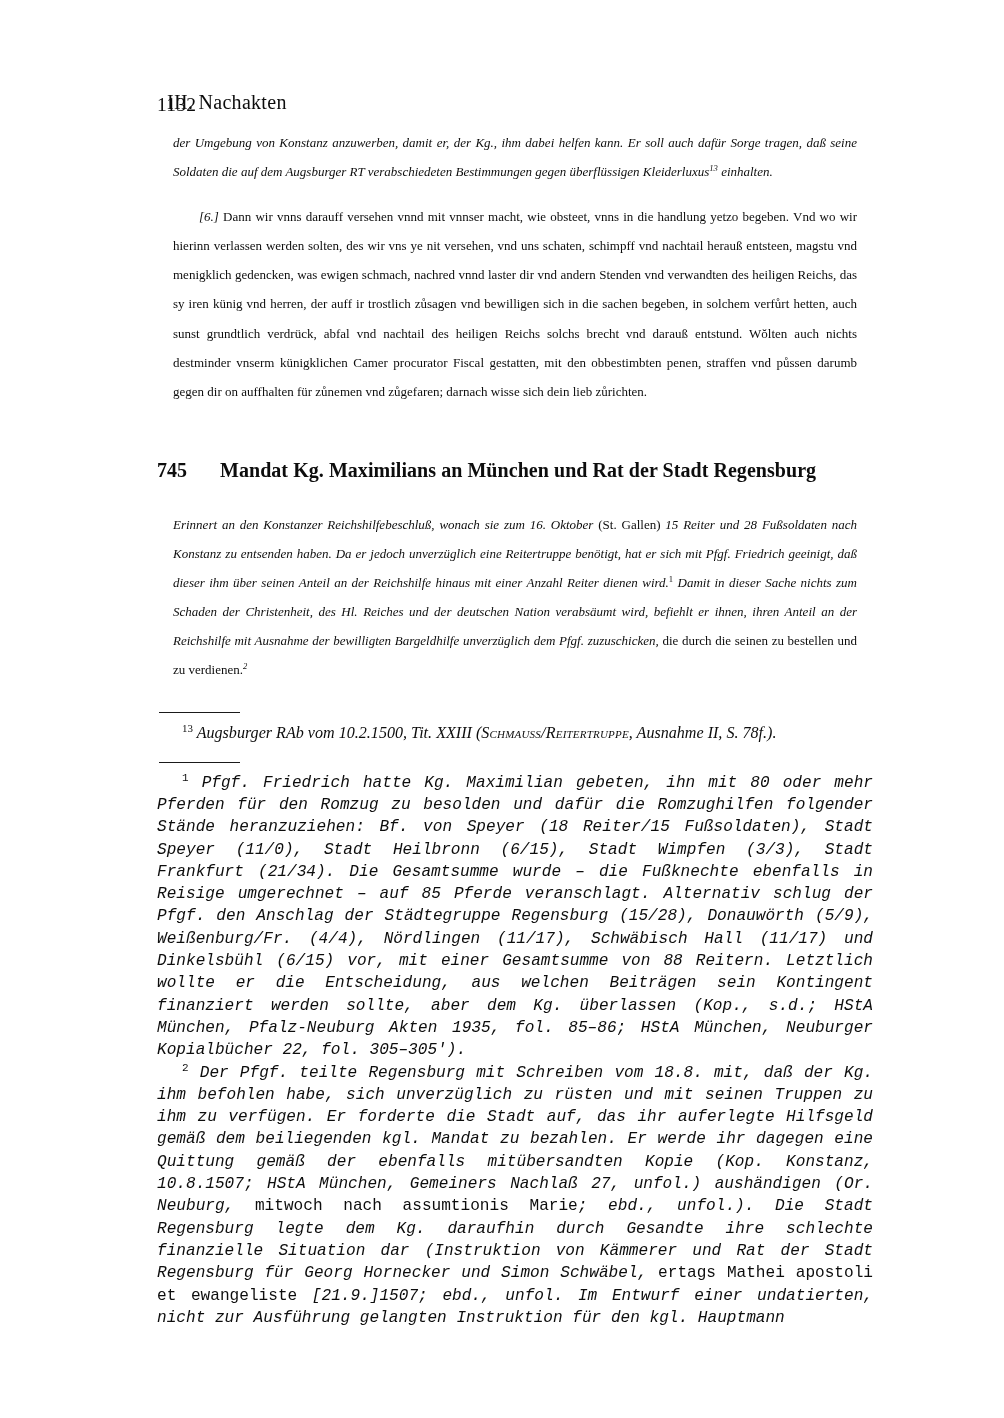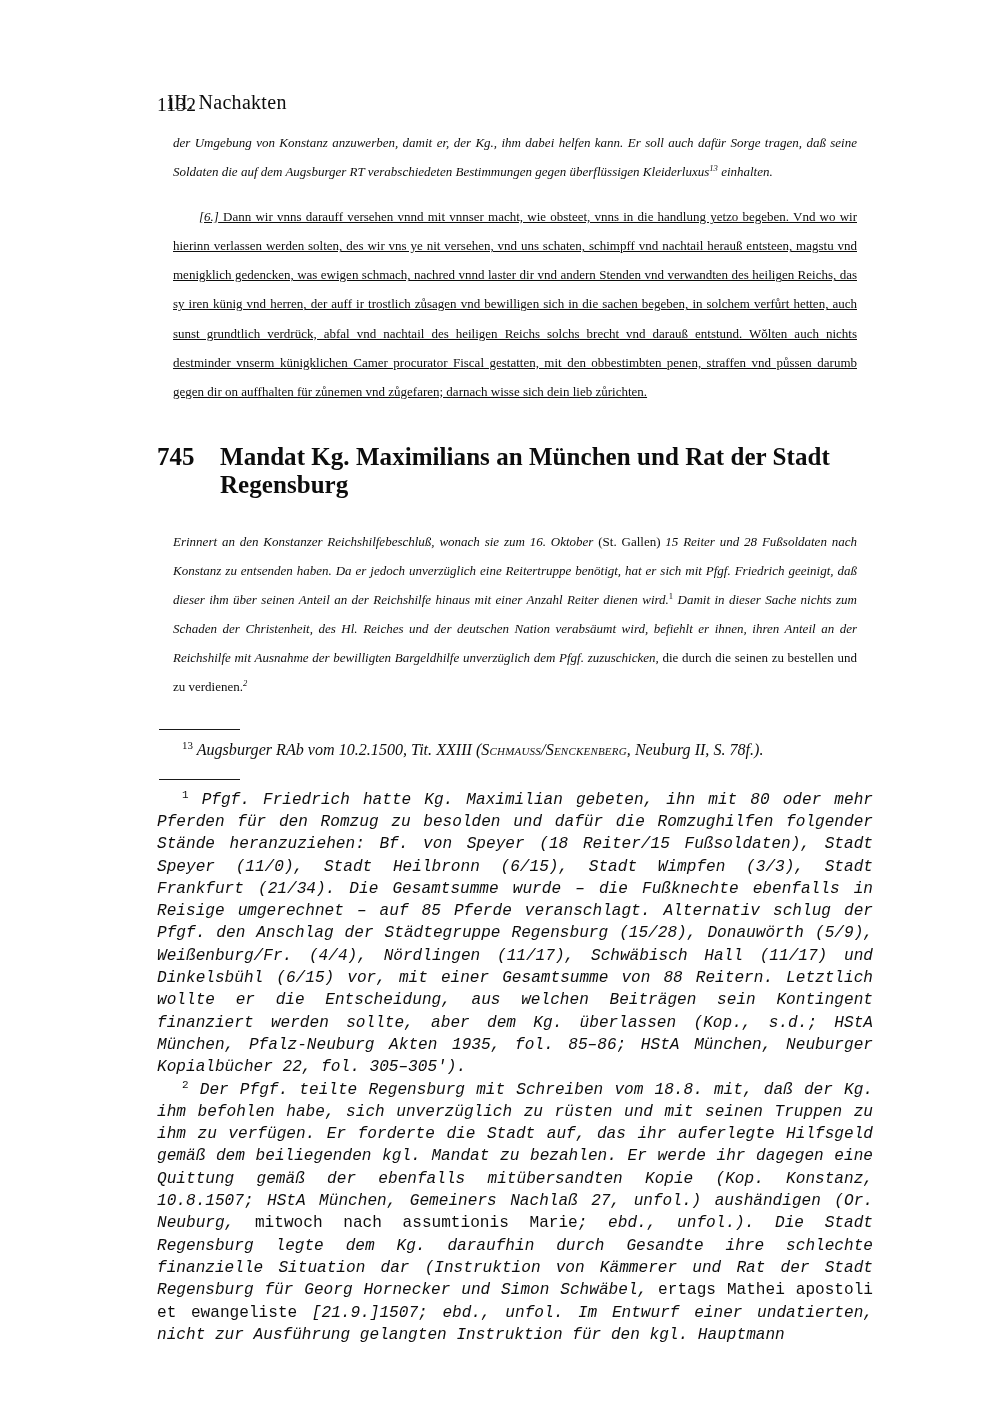--- a/index.html
+++ b/index.html
@@ -56,36 +56,35 @@
     text-justify: inter-word;
     font-size: 13px;
     line-height: 29.1px;
     hyphens: manual;
   }
   p.regest {
     font-style: italic;
   }
   p.indent {
     text-indent: 26px;
-    text-decoration: underline;
   }
   .upr { font-style: normal; }
   .ital { font-style: italic; }
   sup {
     font-size: 0.66em;
     vertical-align: super;
     line-height: 0;
   }
   
   .sec-heading {
     display: flex;
     align-items: baseline;
     font-weight: bold;
-    font-size: 25px;
-    margin-top: 14px;
+    font-size: 20px;
+    margin-top: 30px;
     margin-bottom: 28px;
     letter-spacing: 0.05px;
   }
   .sec-no {
     width: 63px;
     flex: 0 0 63px;
   }
   .sec-title {
     flex: 1;
   }
@@ -140,21 +139,21 @@
     <div class="sec-heading">
       <div class="sec-no">745</div>
       <div class="sec-title">Mandat Kg. Maximilians an München und Rat der Stadt Regensburg</div>
     </div>
 
     <p class="regest"><span>Erinnert an den Konstanzer Reichshilfebeschluß, wonach sie zum 16. Oktober </span><span class="upr">(St. Gallen)</span><span> 15 Reiter und 28 Fußsoldaten nach Konstanz zu entsenden haben. Da er jedoch unverzüglich eine Reitertruppe benötigt, hat er sich mit Pfgf. Friedrich geeinigt, daß dieser ihm über seinen Anteil an der Reichshilfe hinaus mit einer Anzahl Reiter dienen wird.</span><sup class="upr">1</sup><span> Damit in dieser Sache nichts zum Schaden der Christenheit, des Hl. Reiches und der deutschen Nation verabsäumt wird, befiehlt er ihnen, ihren Anteil an der Reichshilfe mit Ausnahme der bewilligten Bargeldhilfe unverzüglich dem Pfgf. zuzuschicken,</span><span class="upr"> die durch die seinen zu bestellen und zu verdienen.</span><sup class="ital">2</sup></p>
   </div>
 
   <div class="fn-block" style="margin-top:28px;">
     <div class="fn-rule"></div>
-    <p class="fn first-ind"><sup>13</sup><span class="ital"> Augsburger RAb vom 10.2.1500, Tit. XXIII (</span><span class="sc">Schmauss/Senckenberg</span><span class="ital">, Neuburg II, S. 78f.).</span></p>
+    <p class="fn first-ind"><sup>13</sup><span class="ital"> Augsburger RAb vom 10.2.1500, Tit. XXIII (</span><span class="sc">Schmauss/Reitertruppe</span><span class="ital">, Ausnahme II, S. 78f.).</span></p>
   </div>
 
   <div class="fn-block" style="margin-top:17px;font-family:Liberation Mono, monospace;">
     <div class="fn-rule"></div>
 
     <p class="fn first-ind"><sup>1</sup><span> Pfgf. Friedrich hatte Kg. Maximilian gebeten, ihn mit 80 oder mehr Pferden für den Romzug zu besolden und dafür die Romzughilfen folgender Stände heranzuziehen: Bf. von Speyer (18 Reiter/15 Fußsoldaten), Stadt Speyer (11/0), Stadt Heilbronn (6/15), Stadt Wimpfen (3/3), Stadt Frankfurt (21/34). Die Gesamtsumme wurde – die Fußknechte ebenfalls in Reisige umgerechnet – auf 85 Pferde veranschlagt. Alternativ schlug der Pfgf. den Anschlag der Städtegruppe Regensburg (15/28), Donauwörth (5/9), Weißenburg/Fr. (4/4), Nördlingen (11/17), Schwäbisch Hall (11/17) und Dinkelsbühl (6/15) vor, mit einer Gesamtsumme von 88 Reitern. Letztlich wollte er die Entscheidung, aus welchen Beiträgen sein Kontingent finanziert werden sollte, aber dem Kg. überlassen (Kop., s.d.; HStA München, Pfalz-Neuburg Akten 1935, fol. 85–86; HStA München, Neuburger Kopialbücher 22, fol. 305–305').</span></p>
 
     <p class="fn first-ind"><sup>2</sup><span> Der Pfgf. teilte Regensburg mit Schreiben vom 18.8. mit, daß der Kg. ihm befohlen habe, sich unverzüglich zu rüsten und mit seinen Truppen zu ihm zu verfügen. Er forderte die Stadt auf, das ihr auferlegte Hilfsgeld gemäß dem beiliegenden kgl. Mandat zu bezahlen. Er werde ihr dagegen eine Quittung gemäß der ebenfalls mitübersandten Kopie (Kop. Konstanz, 10.8.1507; HStA München, Gemeiners Nachlaß 27, unfol.) aushändigen (Or. Neuburg, </span><span class="upr">mitwoch nach assumtionis Marie</span><span>; ebd., unfol.). Die Stadt Regensburg legte dem Kg. daraufhin durch Gesandte ihre schlechte finanzielle Situation dar (Instruktion von Kämmerer und Rat der Stadt Regensburg für Georg Hornecker und Simon Schwäbel, </span><span class="upr">ertags Mathei apostoli et ewangeliste</span><span> [21.9.]1507; ebd., unfol. Im Entwurf einer undatierten, nicht zur Ausführung gelangten Instruktion für den kgl. Hauptmann</span></p>
   </div>
 

